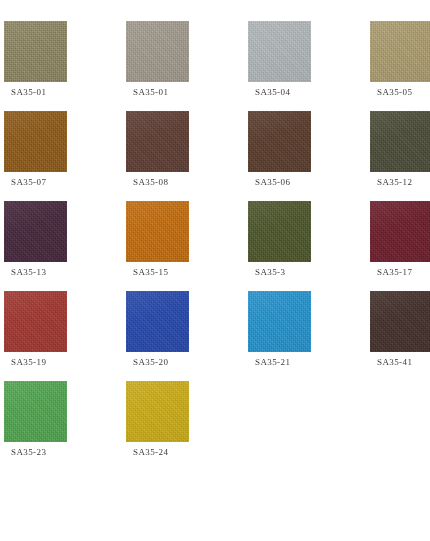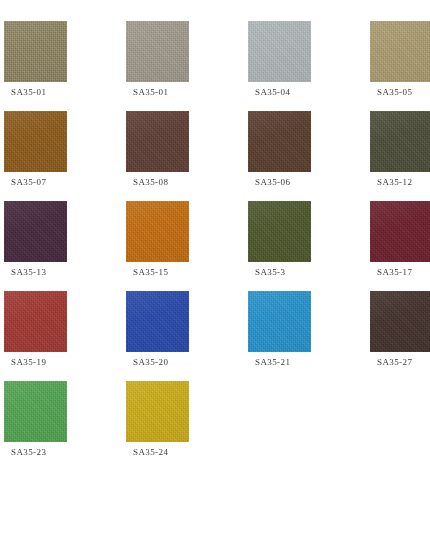--- a/index.html
+++ b/index.html
@@ -213,21 +213,21 @@
         <div class="sheen"></div>
       </div>
       <div class="swatch-label">SA35-21</div>
     </div>
     <div class="swatch-cell">
       <div class="swatch-chip" style="background-color: rgb(69, 52, 48);">
         <div class="weave"></div>
         <div class="grain"></div>
         <div class="sheen"></div>
       </div>
-      <div class="swatch-label">SA35-27</div>
+      <div class="swatch-label">SA35-41</div>
     </div>
     <div class="swatch-cell">
       <div class="swatch-chip" style="background-color: rgb(83, 161, 82);">
         <div class="weave"></div>
         <div class="grain"></div>
         <div class="sheen"></div>
       </div>
       <div class="swatch-label">SA35-23</div>
     </div>
     <div class="swatch-cell">

